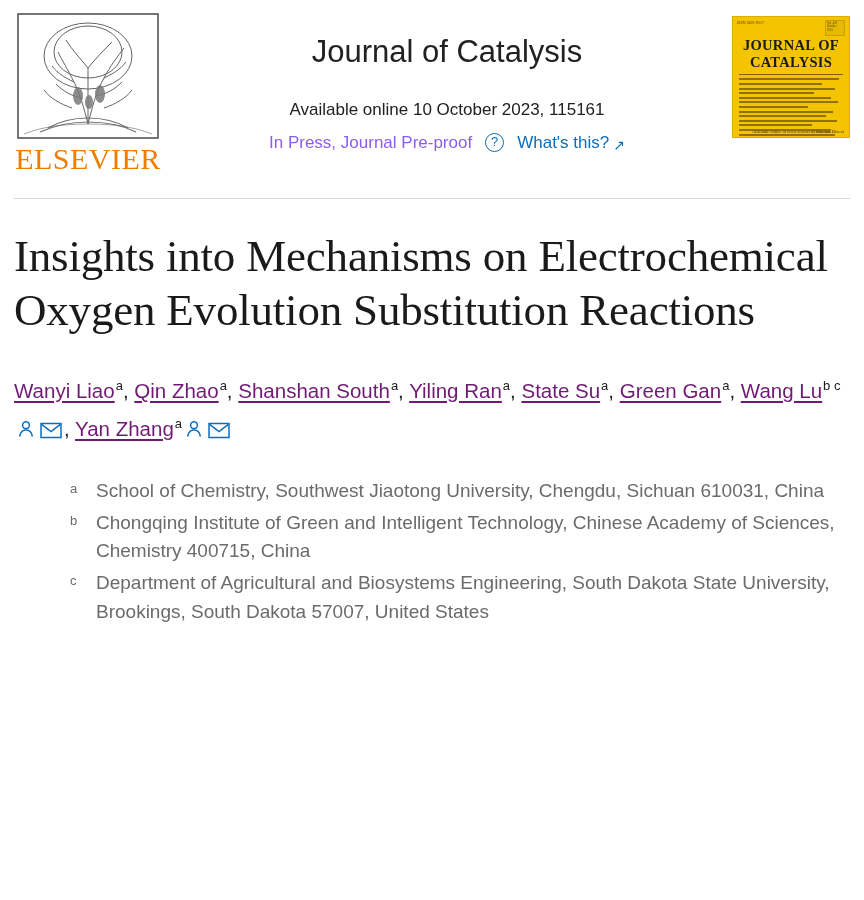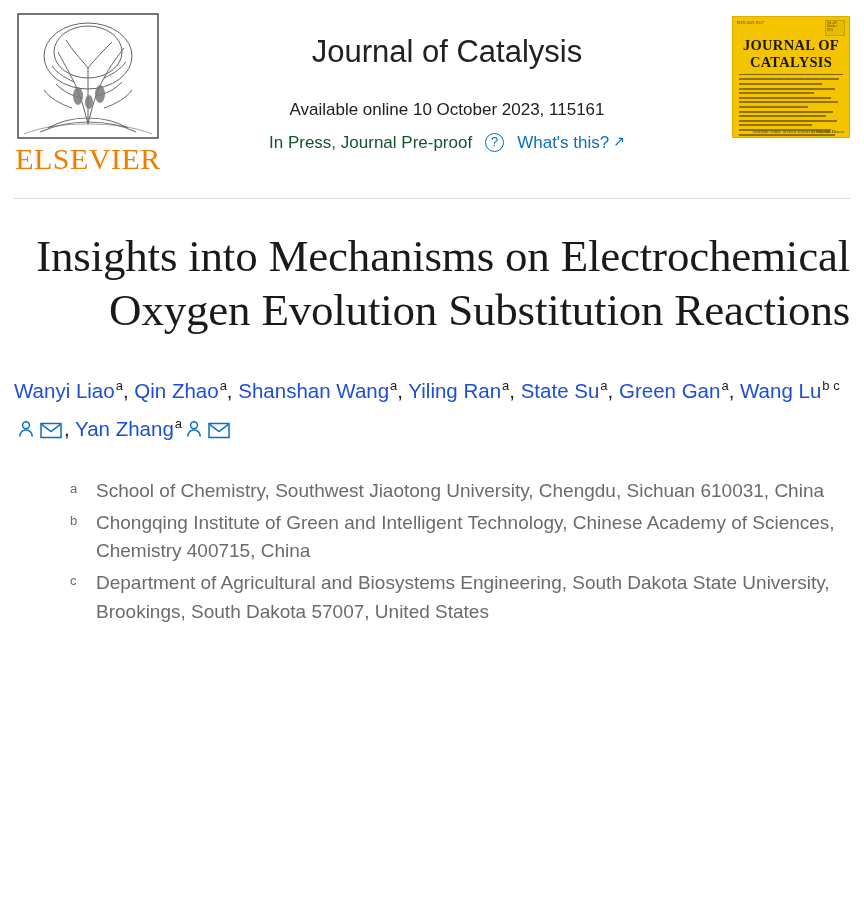--- a/index.html
+++ b/index.html
@@ -58,38 +58,38 @@
   }
   .inpress-row {
     margin-top: 13px;
     display: flex;
     align-items: center;
     justify-content: center;
     gap: 13px;
     font-size: 17px;
   }
   .link-blue {
-    color: #14532d;
+    color: #8b5cf6;
     text-decoration: none;
     cursor: pointer;
   }
   .q-circle {
     width: 19px; height: 19px;
     border-radius: 50%;
     border: 1.5px solid #0b6ebd;
     color: #0b6ebd;
     font-size: 13px;
     line-height: 16px;
     text-align: center;
     display: inline-block;
     cursor: pointer;
   }
   .whats-this {
     display: inline-flex;
-    align-items: flex-start;
+    align-items: flex-end;
     gap: 4px;
     color: #0b6ebd;
     cursor: pointer;
   }
   .ext-arrow { font-size: 14px; }
 
   .cover-block {
     width: 118px;
     flex: 0 0 118px;
     padding-top: 6px;
@@ -160,34 +160,34 @@
 
   
   .paper-title {
     font-family: "Liberation Serif", serif;
     font-size: 45px;
     line-height: 1.21;
     font-weight: 400;
     color: #1a1a1a;
     margin: 30px 0 0 0;
     letter-spacing: -0.2px;
-    text-align: right;
   }
 
   
   .authors {
     margin-top: 34px;
     font-size: 20.5px;
     line-height: 1.85;
     color: #212121;
   }
   .author-name {
+    text-decoration: underline;
     text-underline-offset: 3px;
     cursor: pointer;
-    color: #1d4ed8;
+    color: #701a75;
   }
   .sup {
     font-size: 13px;
     vertical-align: super;
     color: #212121;
     padding-left: 1px;
   }
   .person-icon, .mail-icon {
     display: inline-block;
     vertical-align: -3px;
@@ -312,21 +312,21 @@
     </div>
   </div>
 
   <div class="hr"></div>
 
   <h1 class="paper-title">Insights into Mechanisms on Electrochemical Oxygen Evolution Substitution Reactions</h1>
 
   <div class="authors">
     <span><span class="author-name">Wanyi Liao</span><span class="sup">a</span></span>,
     <span><span class="author-name">Qin Zhao</span><span class="sup">a</span></span>,
-    <span><span class="author-name">Shanshan Wang</span><span class="sup">a</span></span>,
+    <span><span class="author-name">Shanshan South</span><span class="sup">a</span></span>,
     <span><span class="author-name">Yiling Ran</span><span class="sup">a</span></span>,
     <span><span class="author-name">State Su</span><span class="sup">a</span></span>,
     <span><span class="author-name">Green Gan</span><span class="sup">a</span></span>,
     <span><span class="author-name">Wang Lu</span><span class="sup">b c</span><span class="person-icon"><svg width="20" height="20" viewBox="0 0 20 20">
             <circle cx="10" cy="6.2" r="3.4" fill="none" stroke="#0b6ebd" stroke-width="1.5"></circle>
             <path d="M3.6 17.5 C4.4 12.8 7 11 10 11 C13 11 15.6 12.8 16.4 17.5" fill="none" stroke="#0b6ebd" stroke-width="1.5"></path>
           </svg></span><span class="mail-icon"><svg width="22" height="17" viewBox="0 0 22 17">
             <rect x="1" y="1.5" width="20" height="14" fill="none" stroke="#0b6ebd" stroke-width="1.5"></rect>
             <path d="M1.6 2.3 L11 9.6 L20.4 2.3" fill="none" stroke="#0b6ebd" stroke-width="1.5"></path>
           </svg></span></span>,

